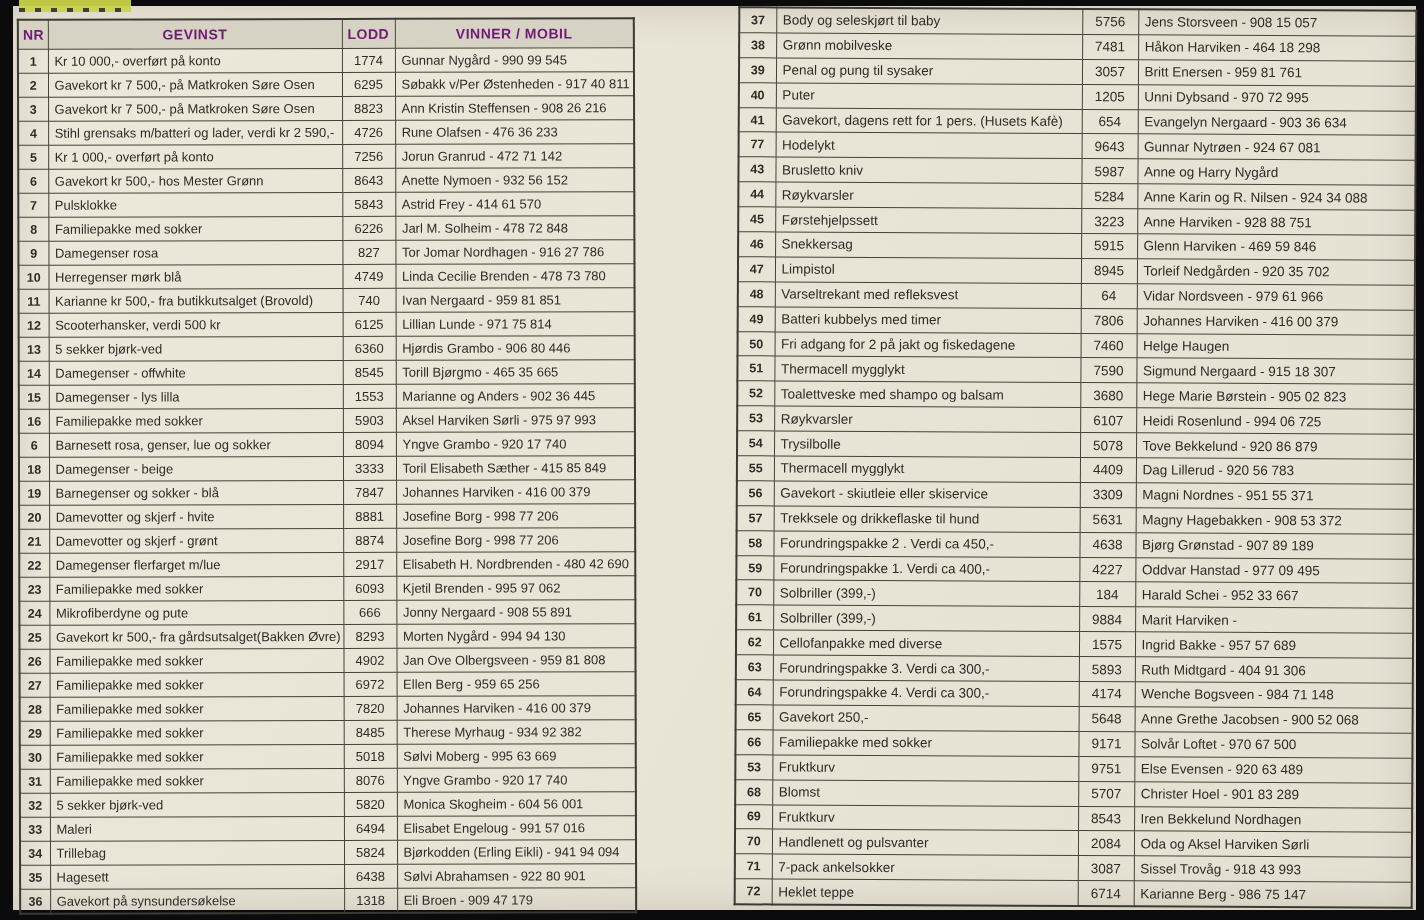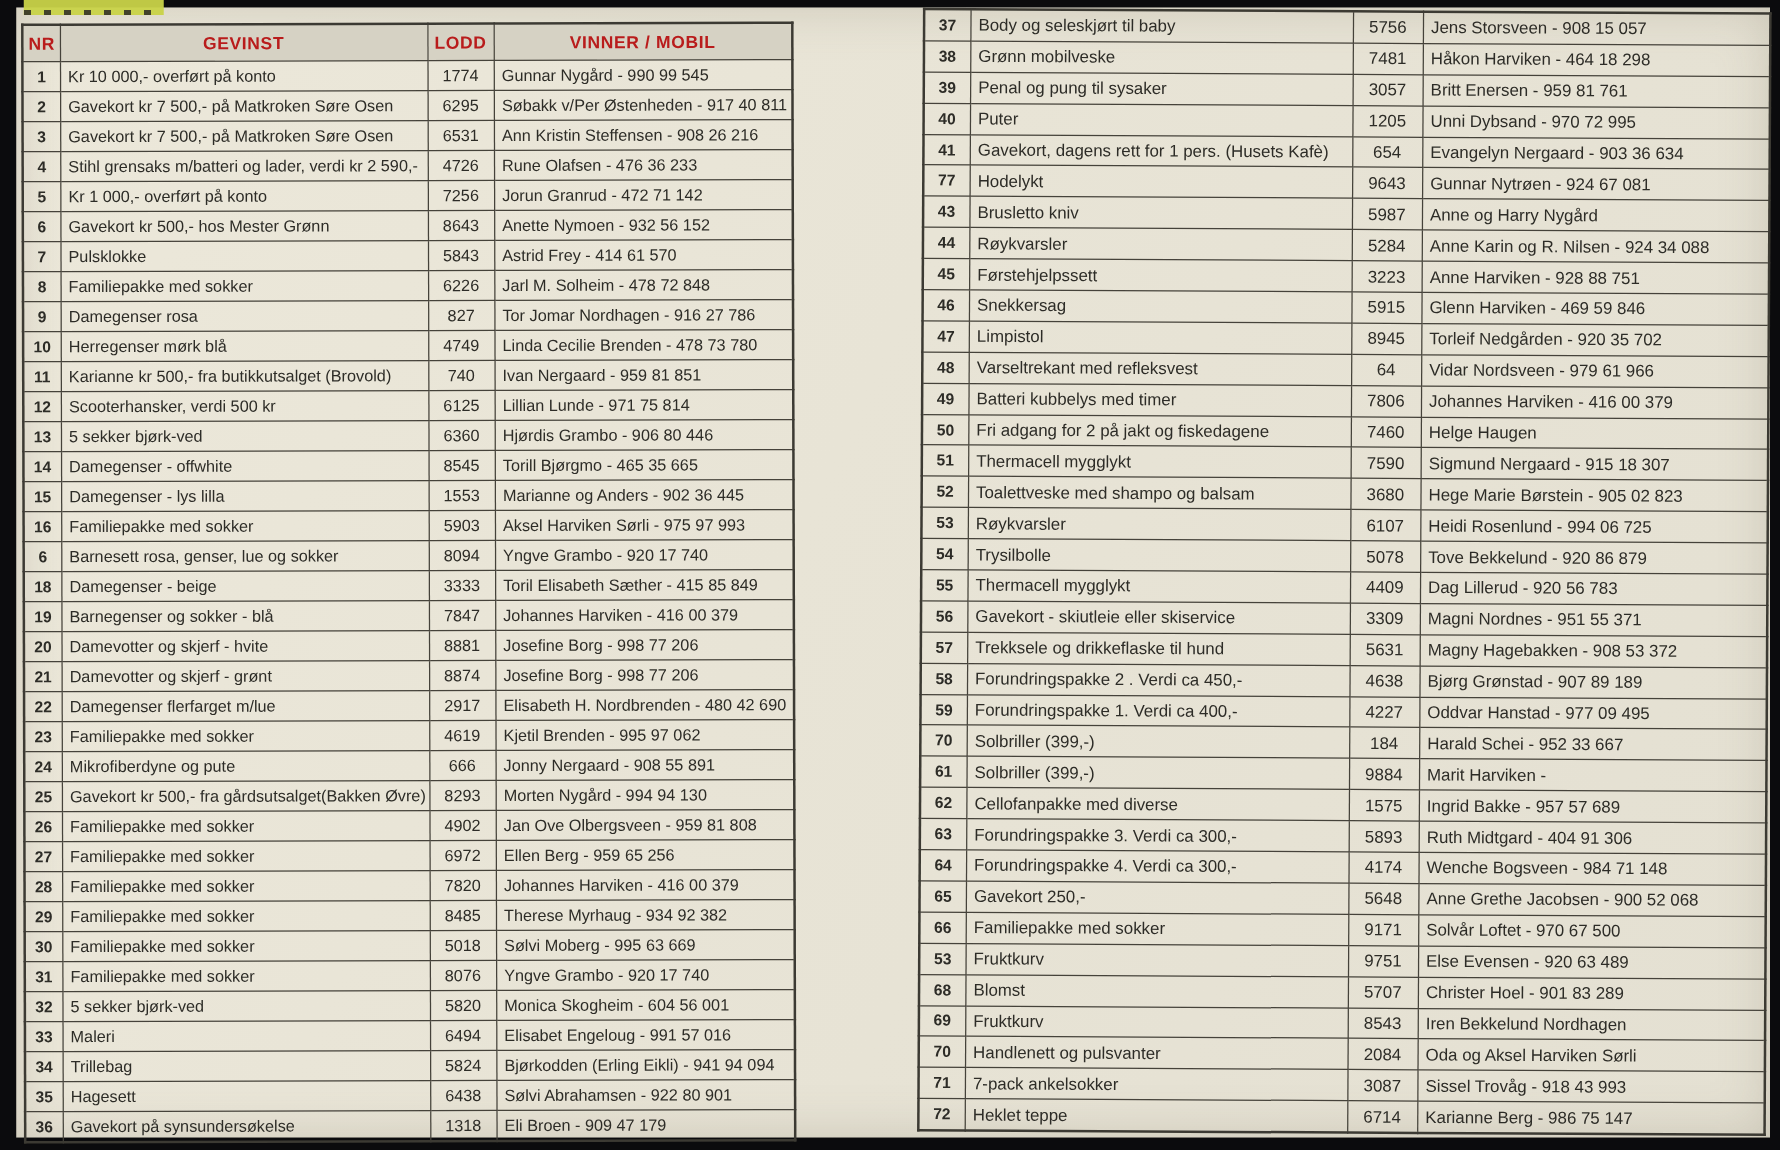--- a/index.html
+++ b/index.html
@@ -40,21 +40,21 @@
     overflow:hidden;
     white-space:nowrap;
     padding:0 4px;
   }
   thead th{
     background:#d6d2c4;
     height:28px;
     font-size:14px;
     font-weight:bold;
     letter-spacing:.5px;
-    color:#b91c1c;
+    color:#701a75;
   }
   .t-left{
     left:5px;top:12px;width:618px;
     transform:rotate(-0.15deg);
   }
   .t-right{
     left:723px;top:2px;width:679px;
     transform:rotate(0.3deg);
   }
   .t-left td{height:23px;font-size:13px;}
@@ -97,21 +97,21 @@
           </tr>
           <tr>
             <td class="c-nr">2</td>
             <td class="c-prize">Gavekort kr 7 500,- på Matkroken Søre Osen</td>
             <td class="c-ticket">6295</td>
             <td class="c-winner">Søbakk v/Per Østenheden - 917 40 811</td>
           </tr>
           <tr>
             <td class="c-nr">3</td>
             <td class="c-prize">Gavekort kr 7 500,- på Matkroken Søre Osen</td>
-            <td class="c-ticket">6531</td>
+            <td class="c-ticket">8823</td>
             <td class="c-winner">Ann Kristin Steffensen - 908 26 216</td>
           </tr>
           <tr>
             <td class="c-nr">4</td>
             <td class="c-prize">Stihl grensaks m/batteri og lader, verdi kr 2 590,-</td>
             <td class="c-ticket">4726</td>
             <td class="c-winner">Rune Olafsen - 476 36 233</td>
           </tr>
           <tr>
             <td class="c-nr">5</td>
@@ -217,21 +217,21 @@
           </tr>
           <tr>
             <td class="c-nr">22</td>
             <td class="c-prize">Damegenser flerfarget m/lue</td>
             <td class="c-ticket">2917</td>
             <td class="c-winner">Elisabeth H. Nordbrenden - 480 42 690</td>
           </tr>
           <tr>
             <td class="c-nr">23</td>
             <td class="c-prize">Familiepakke med sokker</td>
-            <td class="c-ticket">4619</td>
+            <td class="c-ticket">6093</td>
             <td class="c-winner">Kjetil Brenden - 995 97 062</td>
           </tr>
           <tr>
             <td class="c-nr">24</td>
             <td class="c-prize">Mikrofiberdyne og pute</td>
             <td class="c-ticket">666</td>
             <td class="c-winner">Jonny Nergaard - 908 55 891</td>
           </tr>
           <tr>
             <td class="c-nr">25</td>

